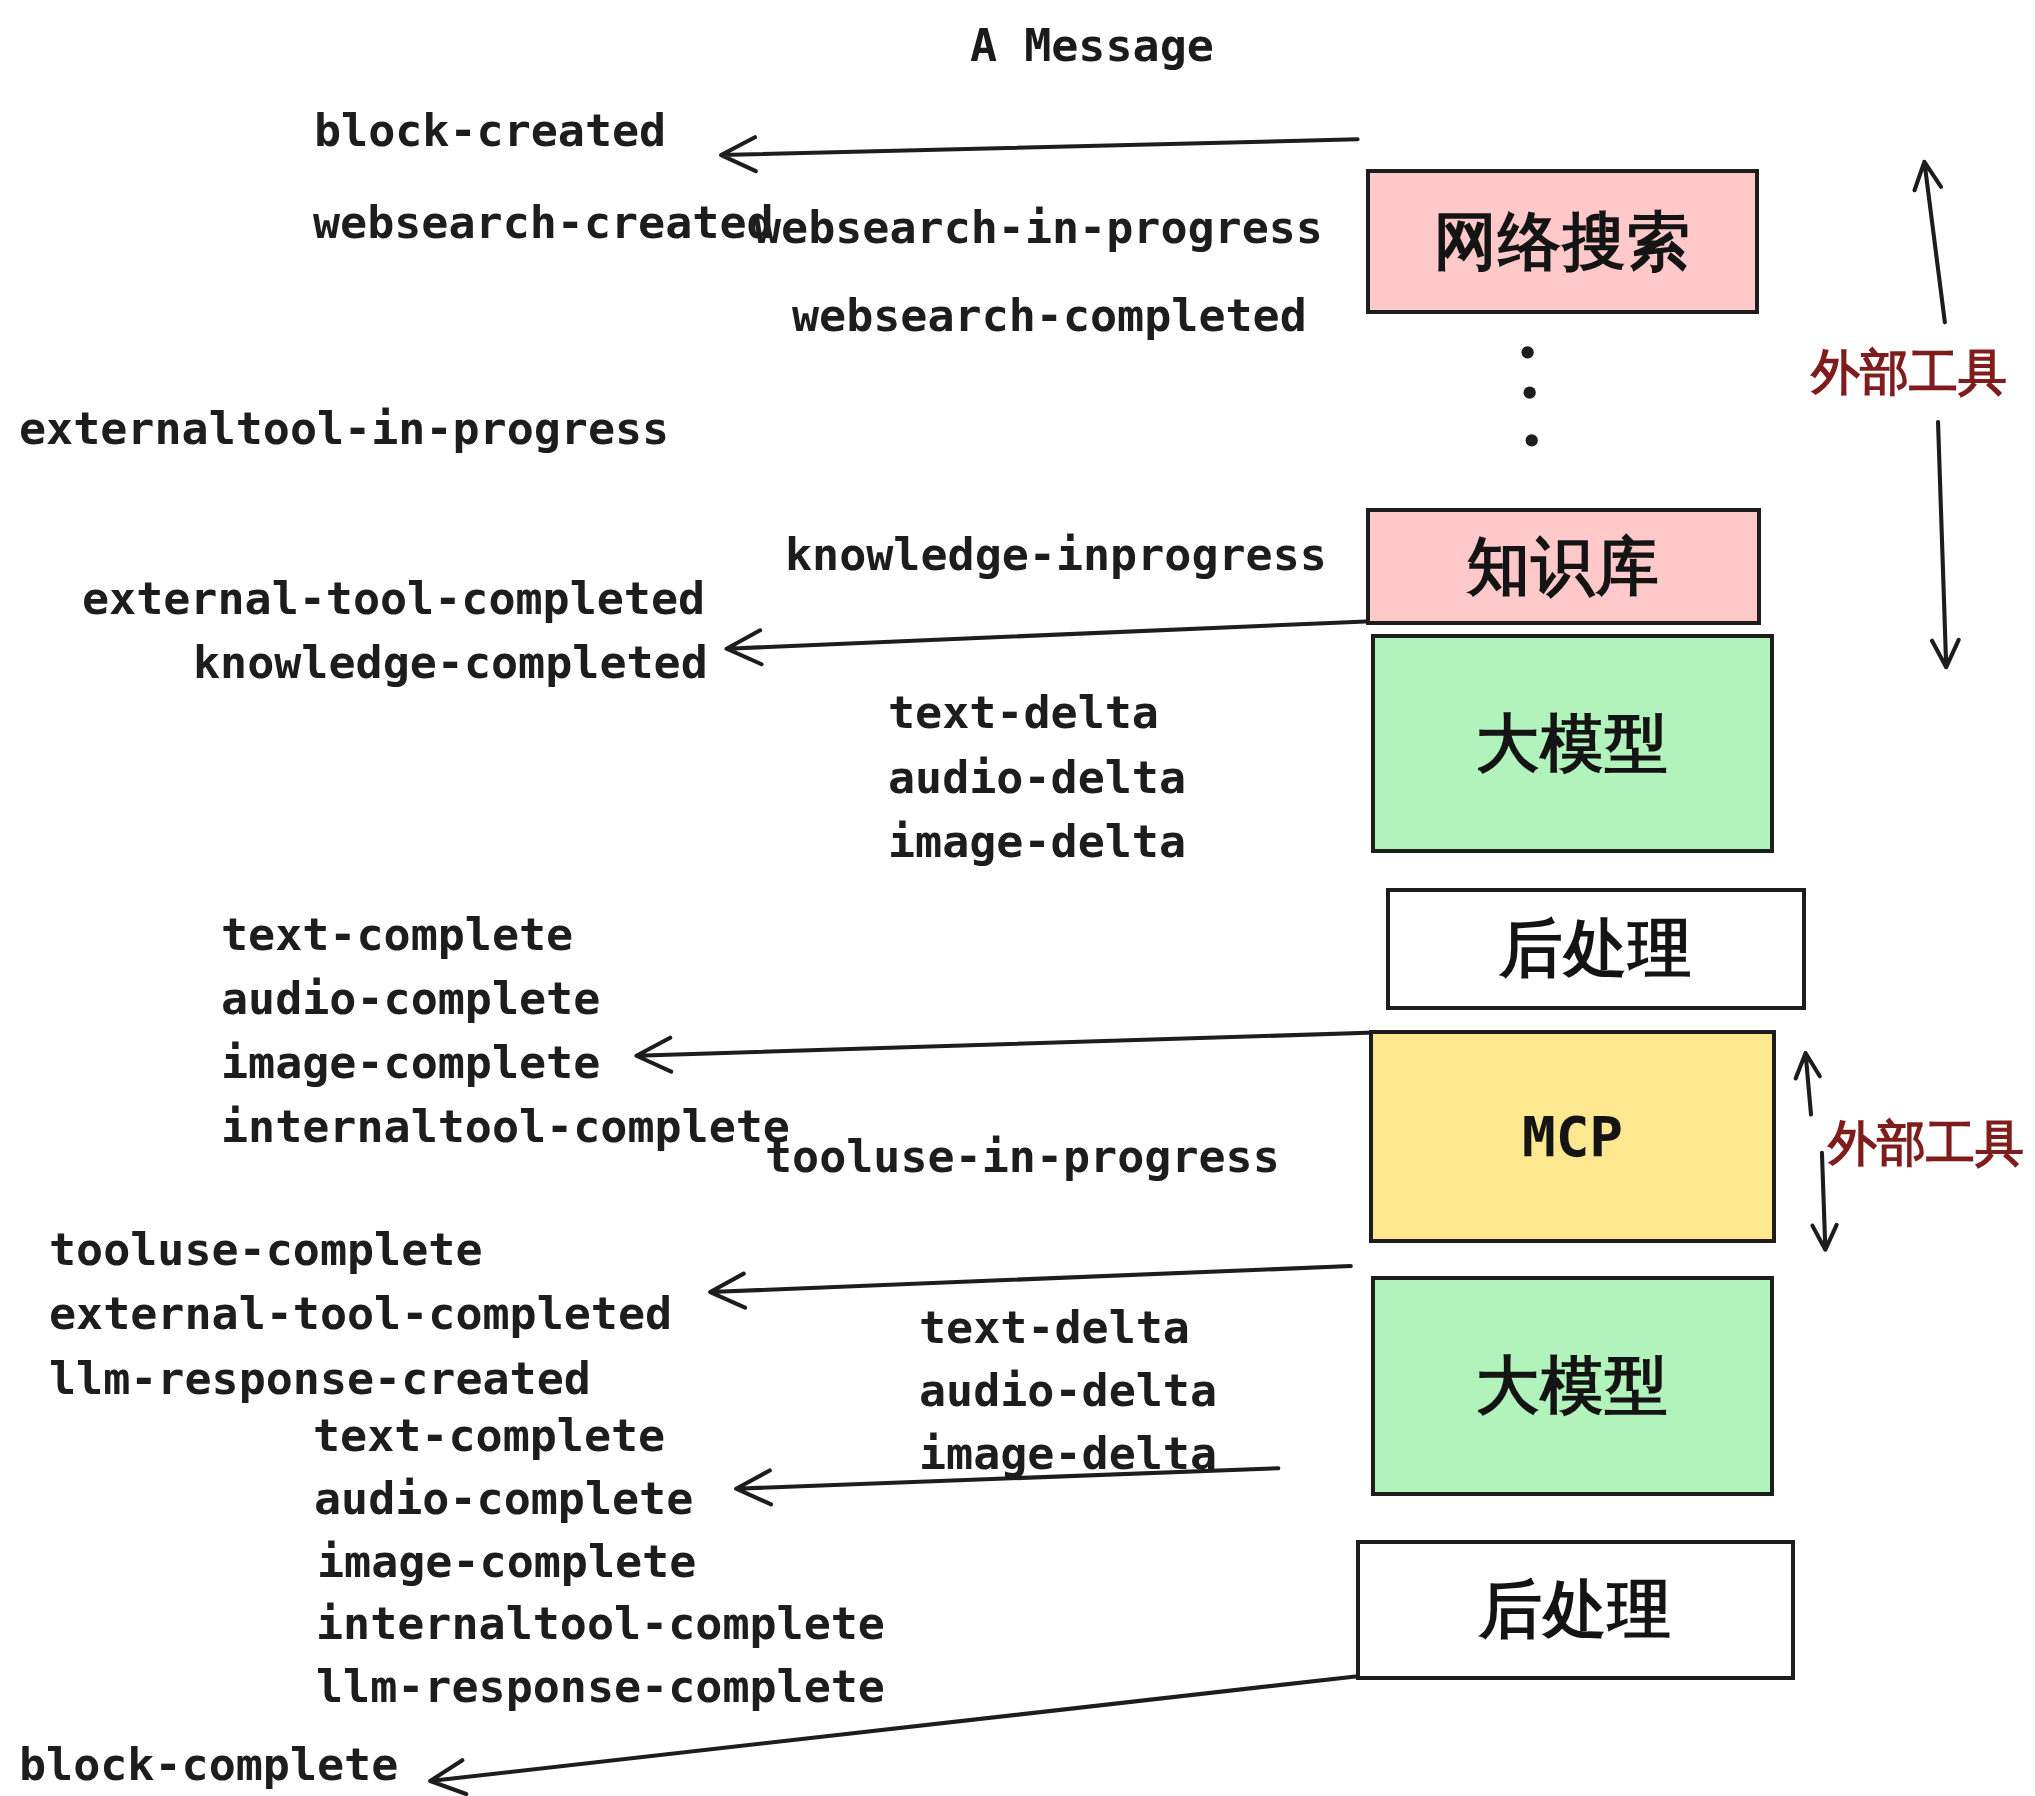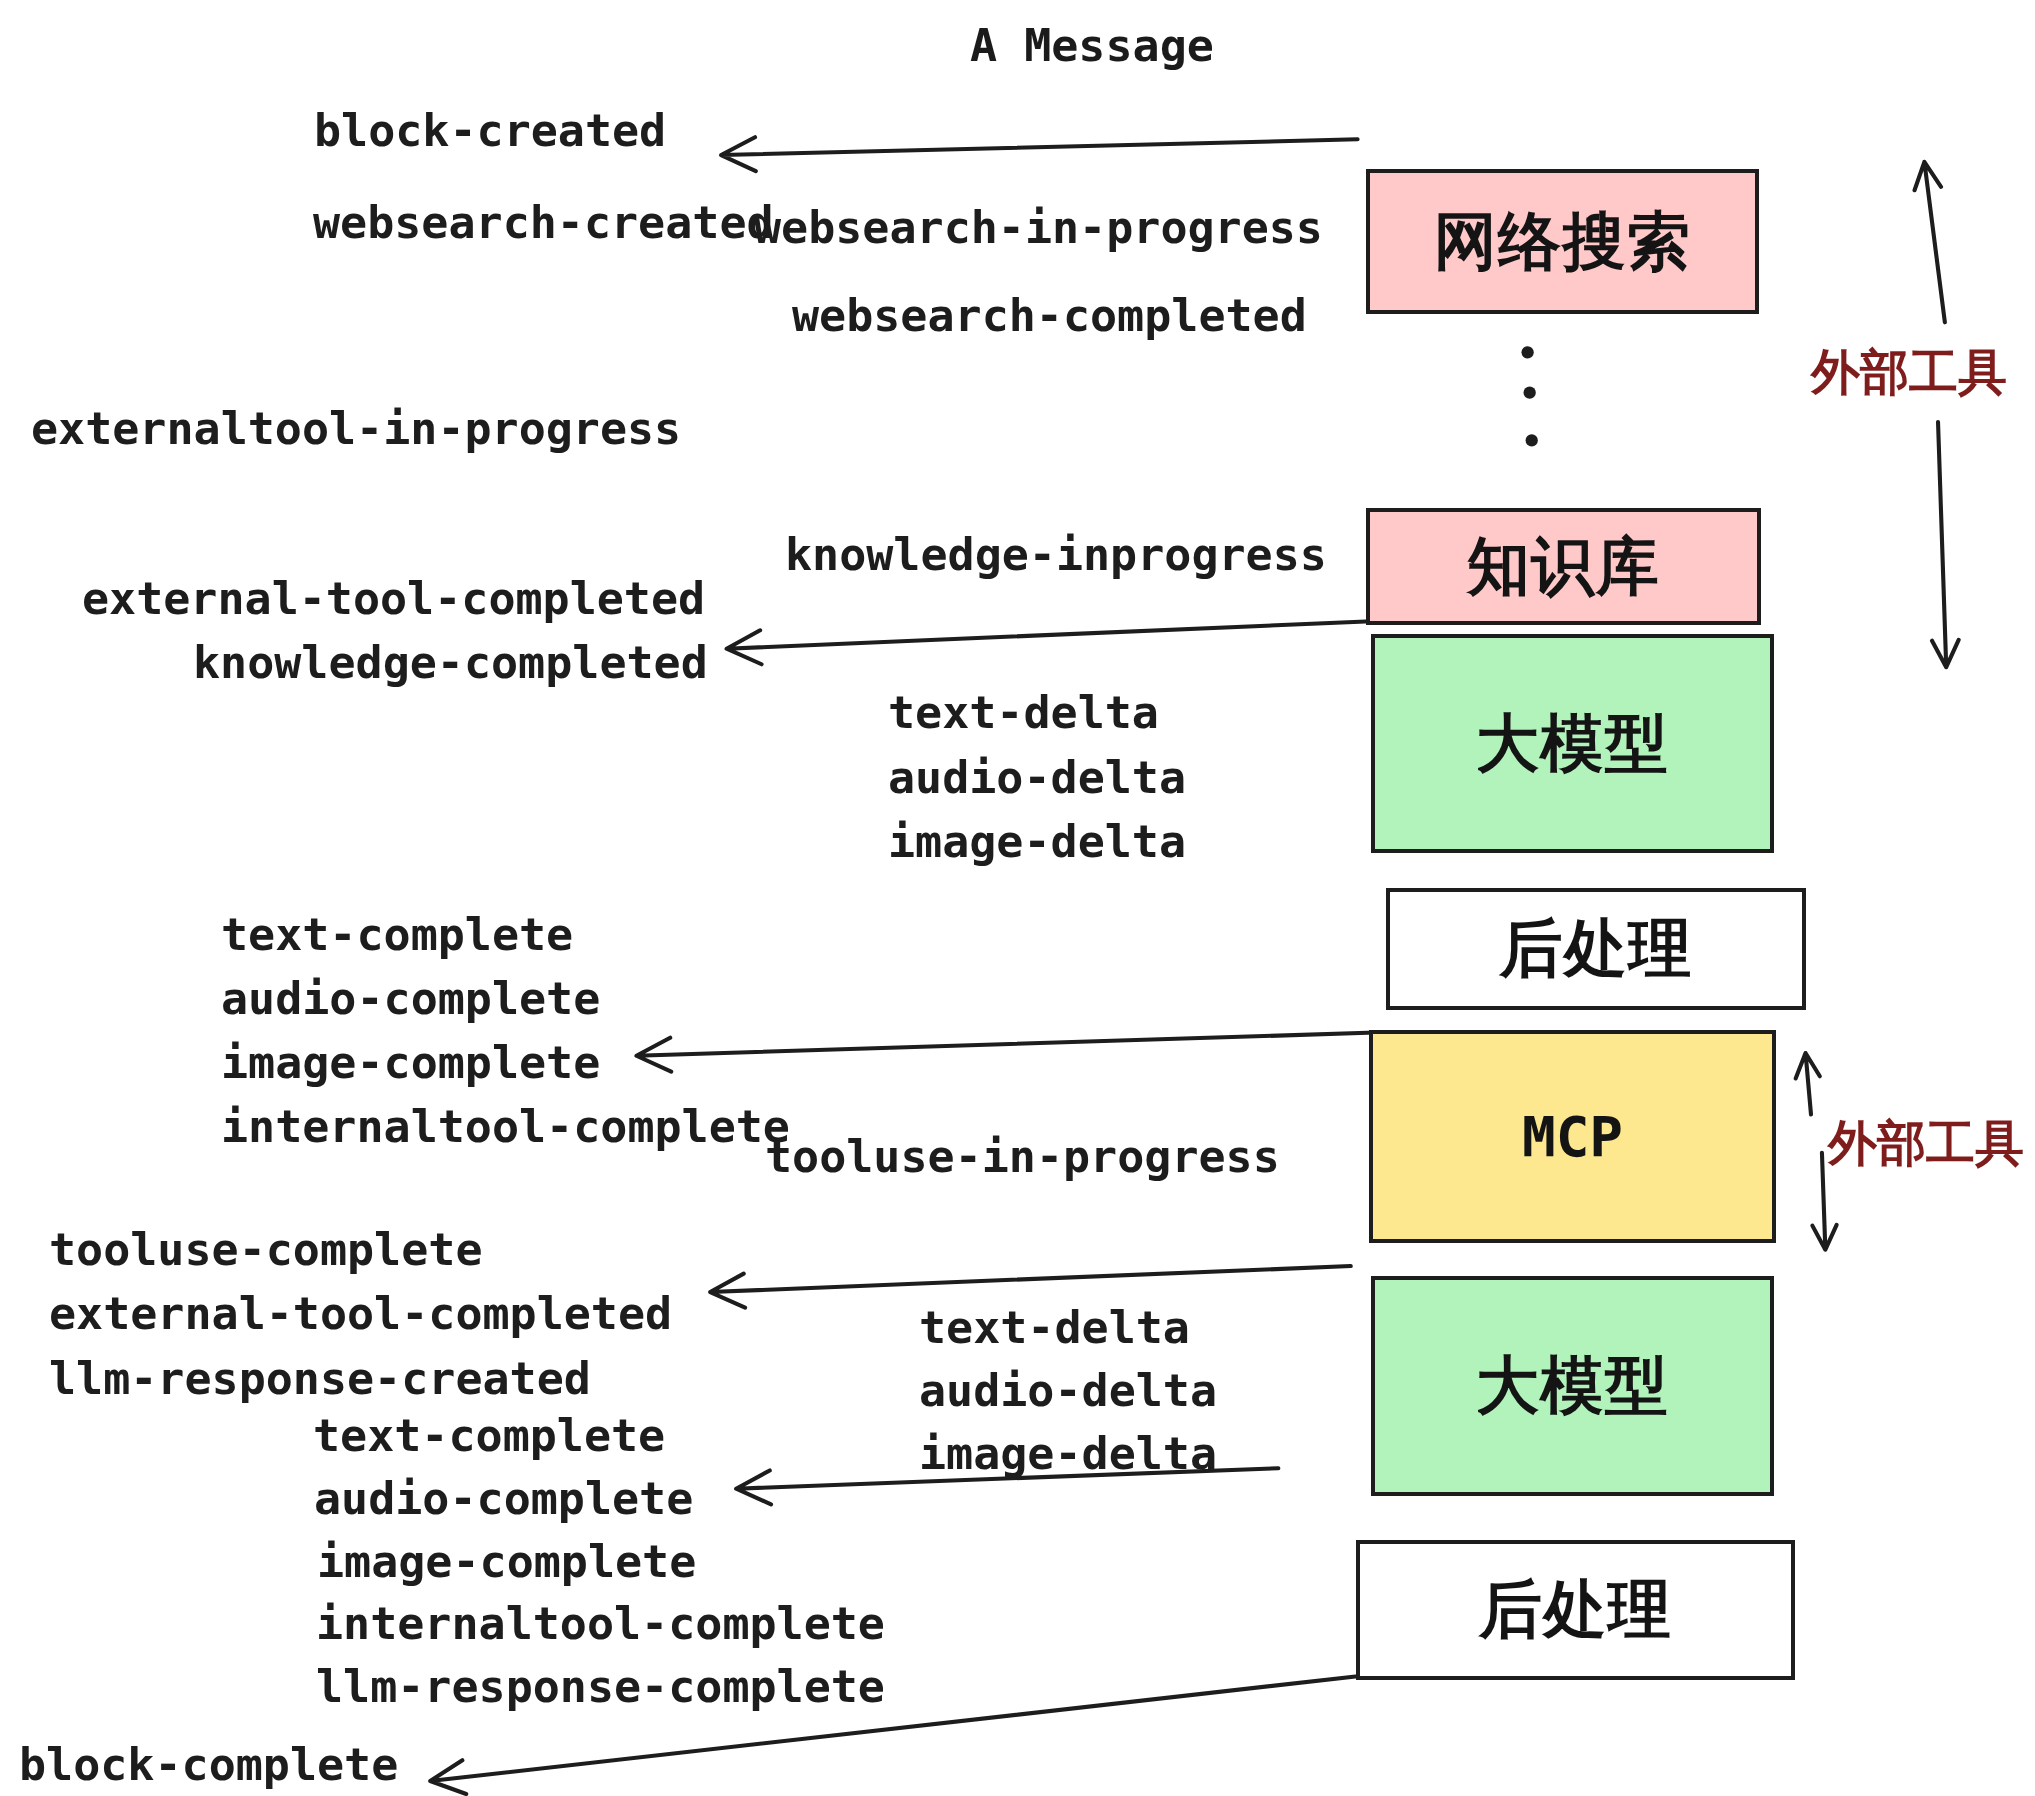--- a/index.html
+++ b/index.html
@@ -58,21 +58,21 @@
     <div class="node" style="left: 1371px; top: 1276px; width: 403px; height: 220px; background: rgb(178, 242, 187);">
       <span class="lbl">大模型</span>
     </div>
     <div class="node" style="left: 1356px; top: 1540px; width: 439px; height: 140px; background: rgb(255, 255, 255);">
       <span class="lbl">后处理</span>
     </div>
     <div class="event" style="left: 314px; top: 102px;">block-created</div>
     <div class="event" style="left: 313px; top: 148px; margin-top: 46px;">websearch-created</div>
     <div class="event" style="left: 754px; top: 199px;">websearch-in-progress</div>
     <div class="event" style="left: 792px; top: 287px;">websearch-completed</div>
-    <div class="event" style="left: 19px; top: 400px; margin-left: 12px;">externaltool-in-progress</div>
+    <div class="event" style="left: 19px; top: 400px;">externaltool-in-progress</div>
     <div class="event" style="left: 785px; top: 526px;">knowledge-inprogress</div>
     <div class="event" style="left: 82px; top: 570px;">external-tool-completed</div>
     <div class="event" style="left: 193px; top: 634px;">knowledge-completed</div>
     <div class="event" style="left: 888px; top: 684px;">text-delta</div>
     <div class="event" style="left: 888px; top: 749px;">audio-delta</div>
     <div class="event" style="left: 888px; top: 813px;">image-delta</div>
     <div class="event" style="left: 221px; top: 906px;">text-complete</div>
     <div class="event" style="left: 221px; top: 970px;">audio-complete</div>
     <div class="event" style="left: 221px; top: 1034px;">image-complete</div>
     <div class="event" style="left: 221px; top: 1098px;">internaltool-complete</div>

